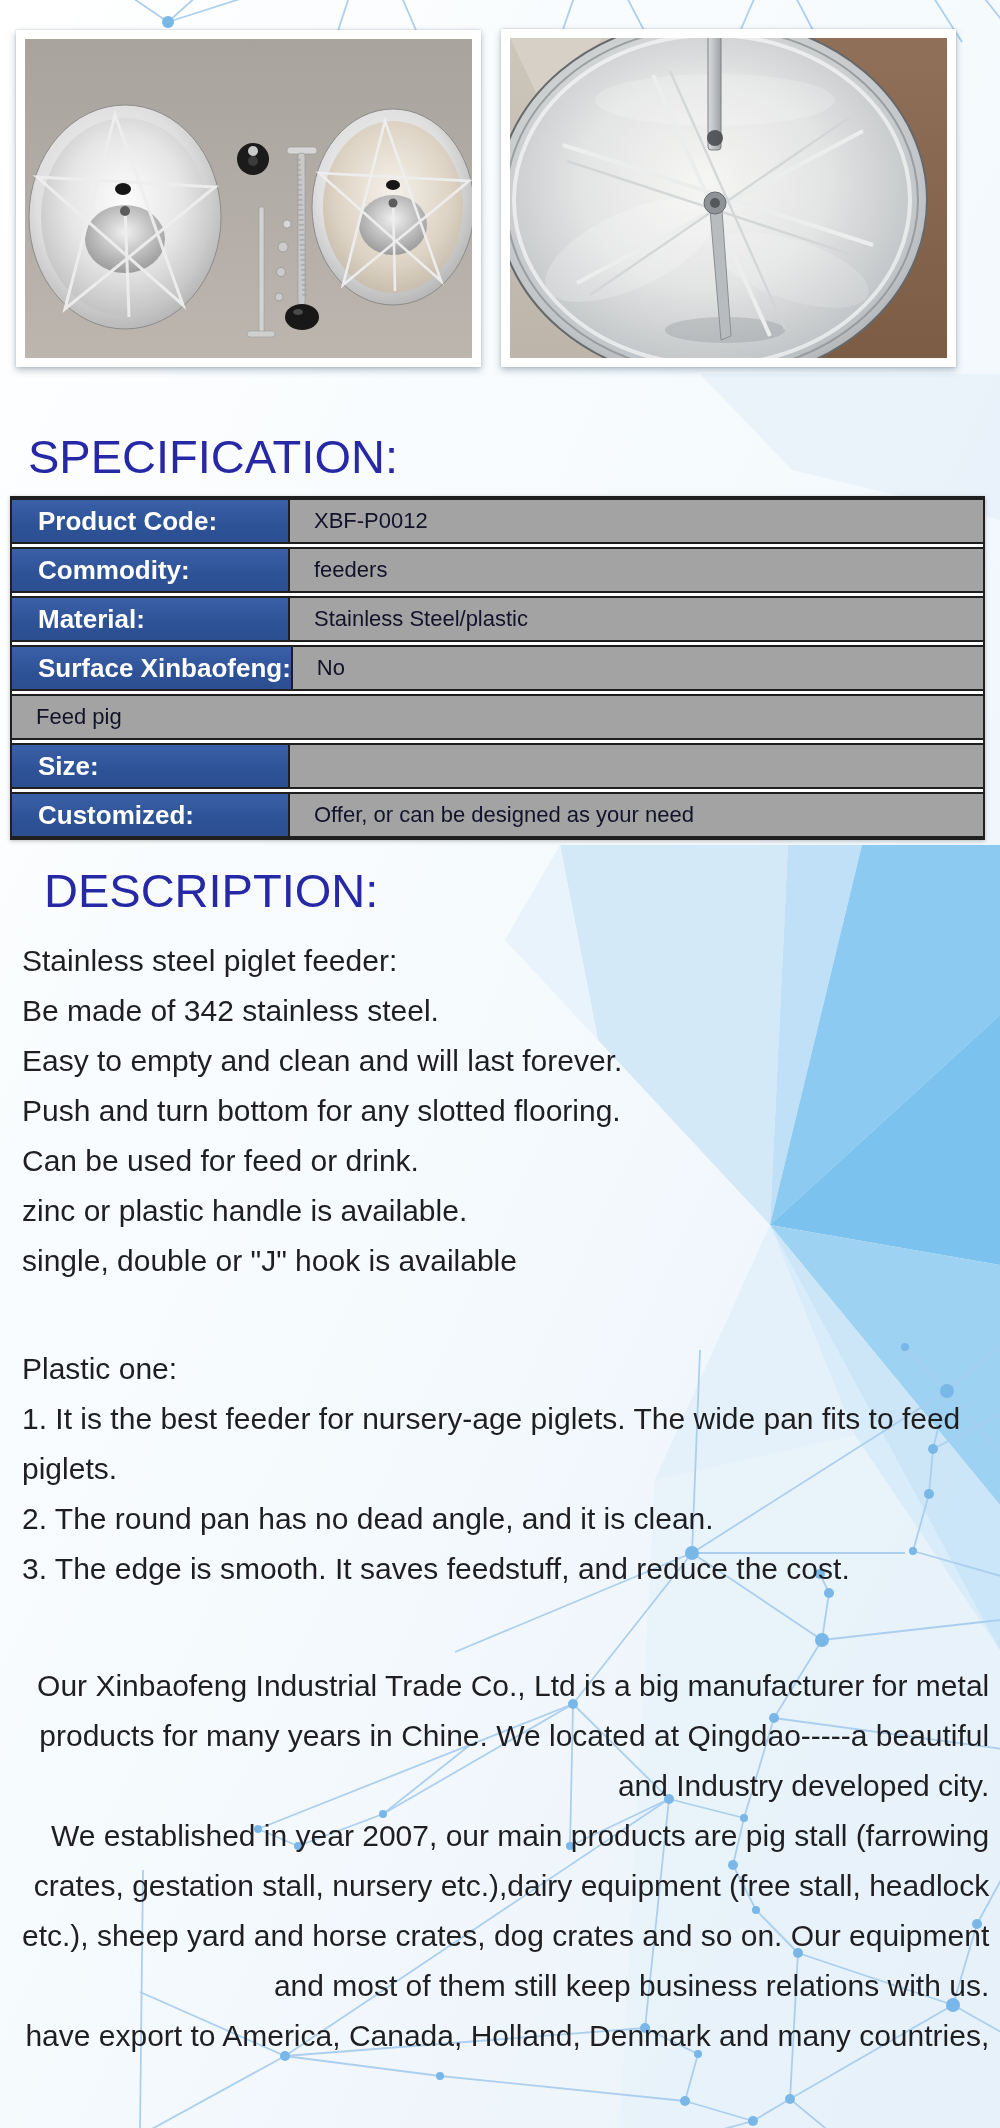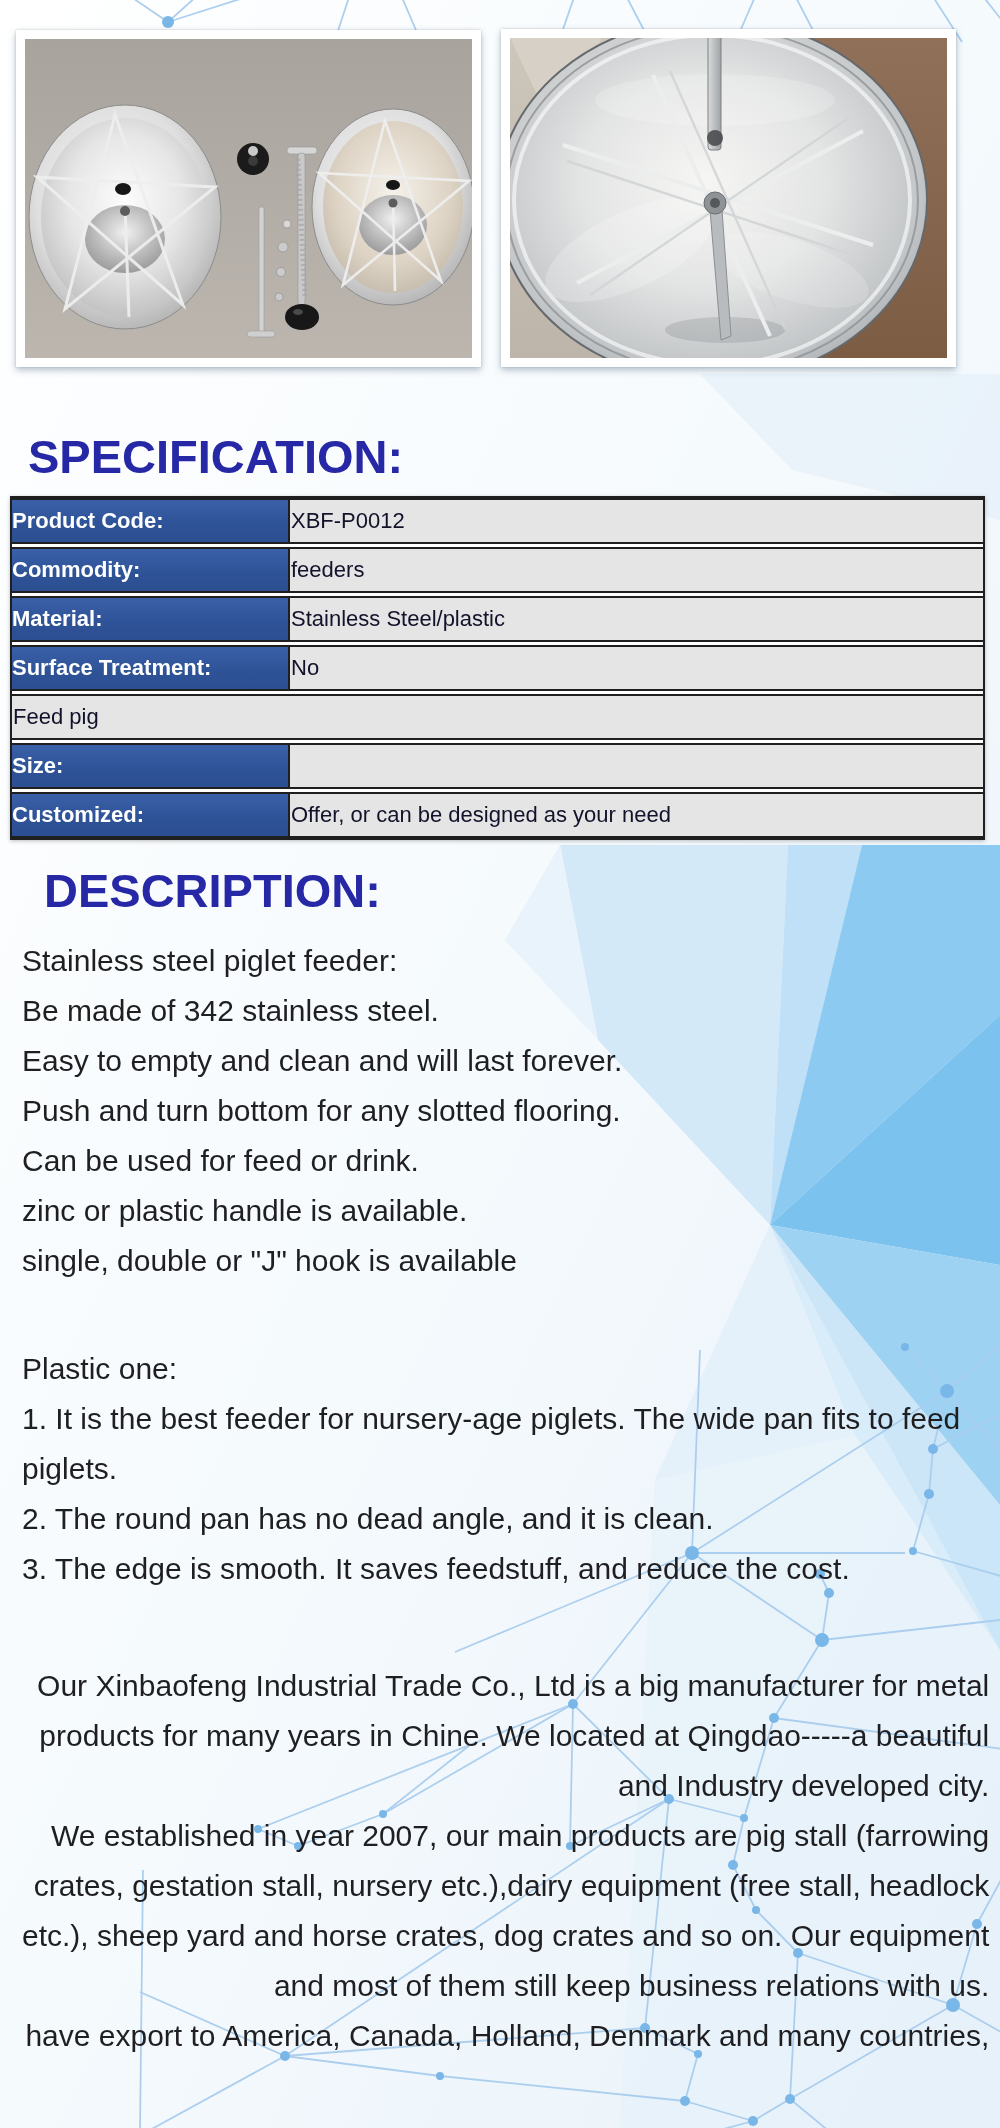--- a/index.html
+++ b/index.html
@@ -11,45 +11,45 @@
   }
   .bg-svg{position:absolute; left:0; top:0; width:1000px; height:2128px;}
   .photo{
     position:absolute; background:#ffffff; padding:9px;
     box-shadow:0 3px 7px rgba(90,115,140,.45), 0 0 2px rgba(0,0,0,.18);
   }
   .photo svg{display:block;}
   .photo-left{left:16px; top:30px;}
   .photo-right{left:501px; top:29px;}
   .h1{
-    position:absolute; font-size:47px; font-weight:bold; color:#2628a6;
+    position:absolute; font-size:47px; font-weight:normal; color:#2628a6;
     letter-spacing:0px; white-space:nowrap;text-align:center;
   }
   .h-spec{left:28px; top:429px;}
   .h-desc{left:44px; top:863px;}
   .h-about{left:28px; top:1620px;}
   .spec-table{
     position:absolute; left:10px; top:496px; width:971px;
     border:2px solid #1f1f1f; background:#ffffff;
     box-shadow:0 1px 4px rgba(0,0,0,.25);
   }
   .tr{display:flex; margin:3px 0;}
   .tr:first-child{margin-top:0;}
   .tr:last-child{margin-bottom:0;}
   .th{
     flex:0 0 278px; box-sizing:border-box; height:46px; line-height:42px;
     border-top:2px solid #1f1f1f; border-bottom:2px solid #1f1f1f; border-right:2px solid #1f1f1f;
     background:linear-gradient(180deg,#3a60a8 0%,#2e5296 60%,#2c4f92 100%);
-    color:#ffffff; font-weight:bold; font-size:22px; 
+    color:#ffffff; font-weight:bold; font-size:26px; padding-left:26px;
     white-space:nowrap;
   }
   .td{
     flex:1; box-sizing:border-box; height:46px; line-height:42px;
     border-top:2px solid #1f1f1f; border-bottom:2px solid #1f1f1f;
-    background:#e5e5e5; color:#12122a; font-size:22px; padding-left:1px;
+    background:#a3a3a3; color:#12122a; font-size:22px; padding-left:24px;
     white-space:nowrap;
   }
   .lines{position:absolute; left:22px;}
   .lines-desc{top:936px;}
   .lines-plastic{top:1344px;}
   .lines-about{top:1661px;text-align:right;}
   .line{height:50px; line-height:50px; font-size:30px; color:#1f1f22; white-space:nowrap;}
 </style>
 </head>
 <body>
@@ -316,21 +316,21 @@
     </div>
     <div class="tr">
       <div class="th">Commodity:</div>
       <div class="td">feeders</div>
     </div>
     <div class="tr">
       <div class="th">Material:</div>
       <div class="td">Stainless Steel/plastic</div>
     </div>
     <div class="tr">
-      <div class="th">Surface Treatment:</div>
+      <div class="th">Surface Xinbaofeng:</div>
       <div class="td">No</div>
     </div>
     <div class="tr">
       <div class="td">Feed pig</div>
     </div>
     <div class="tr">
       <div class="th">Size:</div>
       <div class="td"></div>
     </div>
     <div class="tr">

